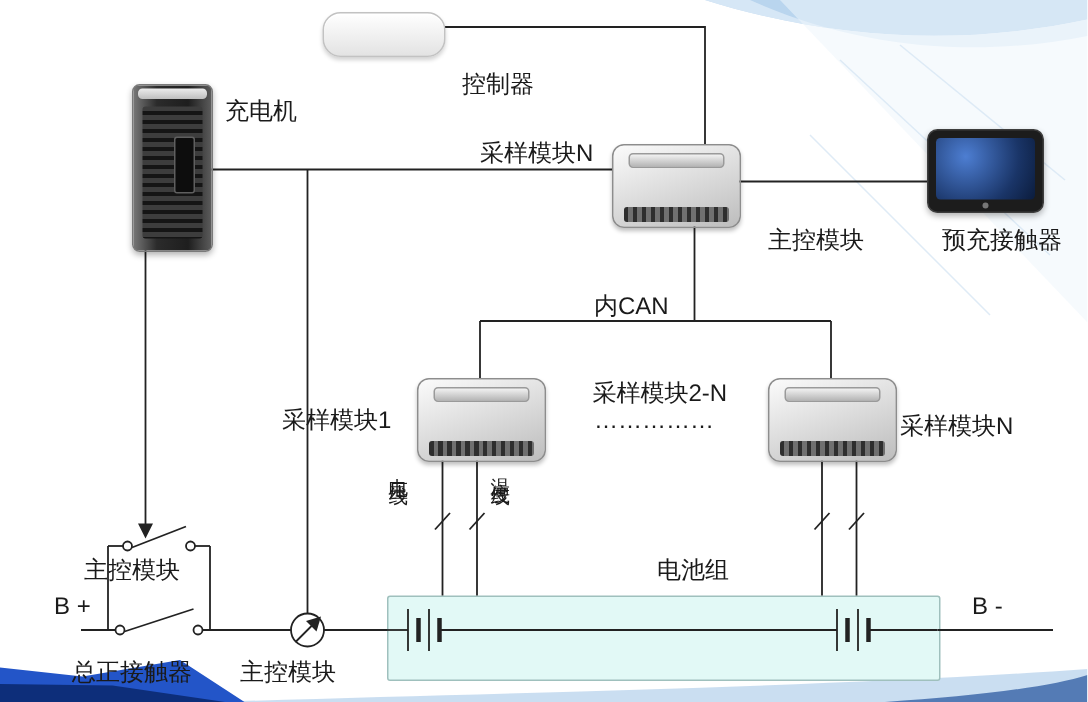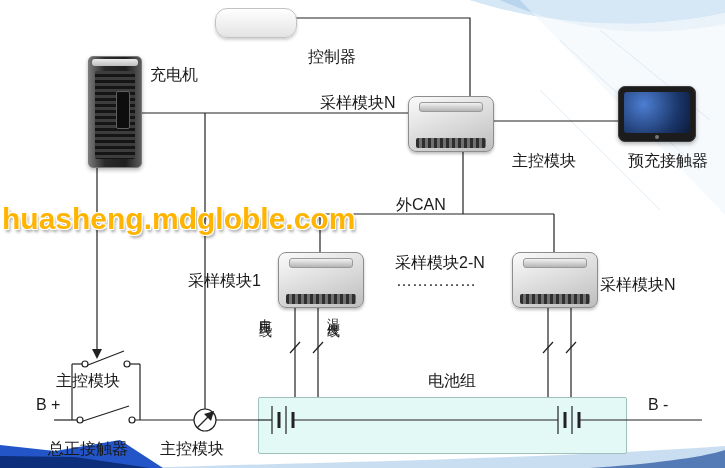--- a/index.html
+++ b/index.html
@@ -191,29 +191,28 @@
   <div class="device tablet">
     <div class="screen"></div>
     <div class="btn"></div>
   </div>
 
   <div class="lbl" style="left:150px; top:66px">充电机</div>
   <div class="lbl" style="left:308px; top:48px">控制器</div>
   <div class="lbl" style="left:320px; top:94px">采样模块N</div>
   <div class="lbl" style="left:512px; top:152px">主控模块</div>
   <div class="lbl" style="left:628px; top:152px">预充接触器</div>
-  <div class="lbl" style="left:396px; top:196px">外CAN</div>
+  <div class="lbl" style="left:396px; top:196px">内CAN</div>
   <div class="lbl" style="left:188px; top:272px">采样模块1</div>
   <div class="lbl" style="left:395px; top:254px">采样模块2-N</div>
   <div class="lbl" style="left:396px; top:272px">……………</div>
   <div class="lbl" style="left:600px; top:276px">采样模块N</div>
   <div class="vlbl" style="left:256px; top:308px">电压线</div>
   <div class="vlbl" style="left:324px; top:308px">温度线</div>
-  <div class="lbl" style="left:428px; top:372px">电池组</div>
+  <div class="lbl" style="left:438px; top:372px">电池组</div>
   <div class="lbl" style="left:36px;  top:396px">B +</div>
   <div class="lbl" style="left:648px; top:396px">B -</div>
   <div class="lbl" style="left:56px;  top:372px">主控模块</div>
   <div class="lbl" style="left:48px;  top:440px">总正接触器</div>
   <div class="lbl" style="left:160px; top:440px">主控模块</div>
 
-  <div class="watermark">huasheng.mdgloble.com</div>
 
 </div>
 
 </body></html>

